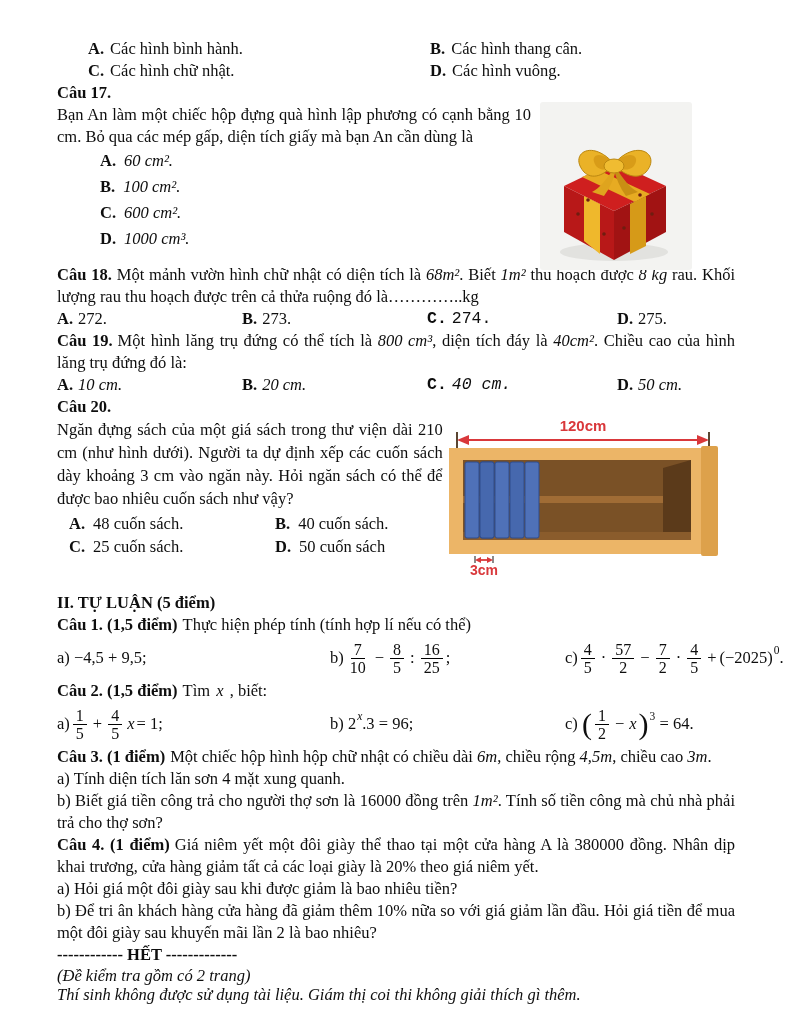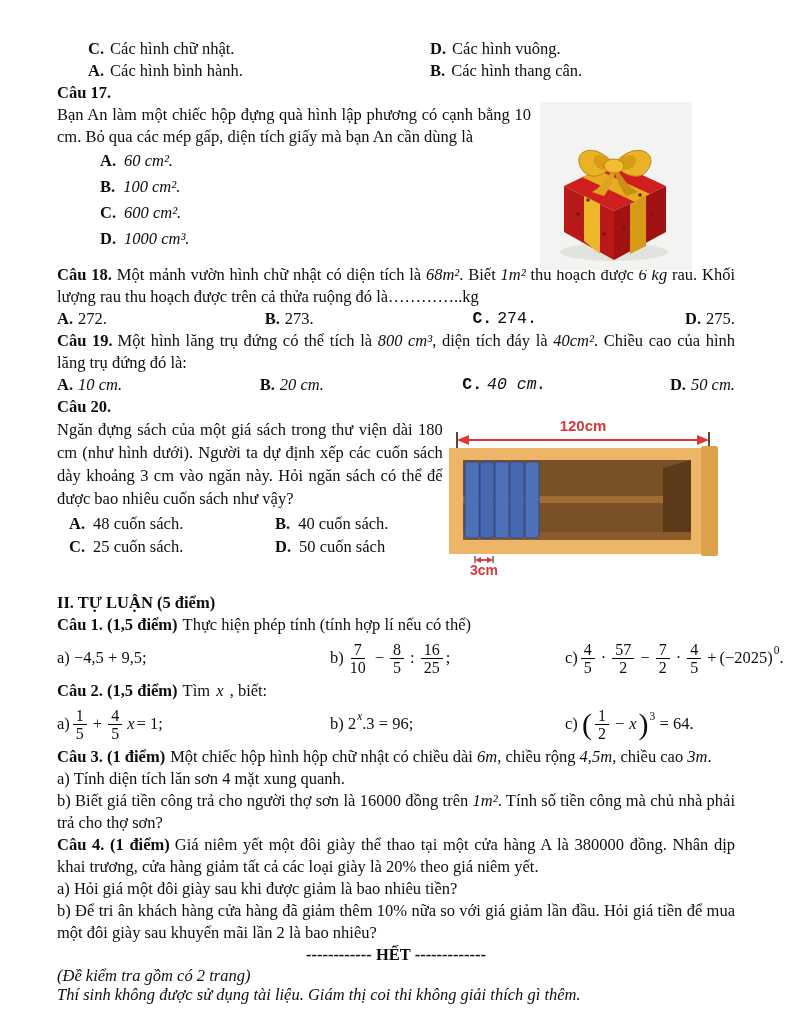--- a/index.html
+++ b/index.html
@@ -24,21 +24,21 @@
   .row2 .c1{width:342px;}
   .optpair b{font-weight:bold;margin-right:6px;}
   
   .q17wrap{position:relative;}
   .q17body{width:474px;margin:0;}
   .optstack{padding-left:43px;}
   .optstack .opt{height:26px;line-height:26px;}
   .optstack b{margin-right:8px;}
   .gift{position:absolute;left:483px;top:20px;}
   
-  .row4{display:flex;justify-content:space-between;}
+  .row4{display:flex;}
   .row4 .o1{width:185px;}
   .row4 .o2{width:185px;}
   .row4 .o3{width:190px;font-family:Liberation Mono, monospace;}
   .row4 b{margin-right:5px;}
   .mt12{margin-top:12px;}
   
   .q20flex{display:flex;}
   .q20left{width:388px;}
   .q20left .body{line-height:23px;margin:0;}
   .q20opts{margin-top:2px;}
@@ -55,36 +55,36 @@
   .m-c{left:508px;}
   .frac{display:inline-flex;flex-direction:column;align-items:center;line-height:17px;font-size:16px;margin:0 3px;vertical-align:middle;}
   .fn{border-bottom:1.3px solid #000;padding:0 3px;}
   .fd{padding:0 3px;}
   .op{margin:0 3px;}
   .mvar{font-style:italic;margin:0 2px;}
   .bigp{font-size:30px;line-height:1;font-weight:400;}
   .exp{font-size:11.5px;position:relative;top:-8px;margin-left:1px;}
   .expi{font-style:italic;}
   
-  .fhet{text-align:center;font-weight:bold;margin-top:0;}
+  .fhet{font-weight:bold;margin-top:0;}
   .fnote{text-align:left;font-style:italic;line-height:19px;}
   .fwarn{font-style:italic;line-height:20px;}
 </style>
 </head>
 <body>
 
 <div class="page">
 
   <div class="row2 optpair">
+    <div class="c1"><b>A.</b><span>Các hình bình hành.</span></div>
+    <div><b>B.</b><span>Các hình thang cân.</span></div>
+  </div>
+  <div class="row2 optpair">
     <div class="c1"><b>C.</b><span>Các hình chữ nhật.</span></div>
     <div><b>D.</b><span>Các hình vuông.</span></div>
-  </div>
-  <div class="row2 optpair">
-    <div class="c1"><b>A.</b><span>Các hình bình hành.</span></div>
-    <div><b>B.</b><span>Các hình thang cân.</span></div>
   </div>
 
   <div class="q17wrap">
     <div class="b">Câu 17.</div>
     <div class="q17body just">Bạn An làm một chiếc hộp đựng quà hình lập phương có cạnh bằng 10 cm. Bỏ qua các mép gấp, diện tích giấy mà bạn An cần dùng là</div>
     <div class="optstack">
       <div class="opt"><b>A.</b><span class="mi">60 cm².</span></div>
       <div class="opt"><b>B.</b><span class="mi">100 cm².</span></div>
       <div class="opt"><b>C.</b><span class="mi">600 cm².</span></div>
       <div class="opt"><b>D.</b><span class="mi">1000 cm³.</span></div>
@@ -109,21 +109,21 @@
       <path d="M74,62 C96,36 122,52 106,70 C98,78 84,74 74,62 Z" fill="#eab227" stroke="#bb8710" stroke-width="1"></path>
       <path d="M74,62 C62,48 48,52 56,64 C62,70 70,68 74,62 Z" fill="#d89c18"></path>
       <path d="M74,62 C86,48 102,52 94,64 C88,70 78,68 74,62 Z" fill="#d89c18"></path>
       <path d="M74,66 C66,78 60,86 52,90 L64,94 C70,86 74,76 76,68 Z" fill="#dfa41e"></path>
       <path d="M76,66 C84,78 90,86 98,90 L86,94 C80,86 76,76 74,68 Z" fill="#c98f14"></path>
       <ellipse cx="74" cy="64" rx="10" ry="7" fill="#f0bc31" stroke="#bb8710" stroke-width="1"></ellipse>
     </svg>
   </div>
 
   <div class="mt12">
-    <div class="just"><span class="qlab">Câu 18.</span><span>Một mảnh vườn hình chữ nhật có diện tích là </span><span class="mi">68m²</span><span>. Biết </span><span class="mi">1m²</span><span> thu hoạch được </span><span class="mi">6 kg</span><span> rau. Khối lượng rau thu hoạch được trên cả thửa ruộng đó là…………..kg</span></div>
+    <div class="just"><span class="qlab">Câu 18.</span><span>Một mảnh vườn hình chữ nhật có diện tích là </span><span class="mi">68m²</span><span>. Biết </span><span class="mi">1m²</span><span> thu hoạch được </span><span class="mi">8 kg</span><span> rau. Khối lượng rau thu hoạch được trên cả thửa ruộng đó là…………..kg</span></div>
     <div class="row4">
       <div class="o1"><b>A.</b><span>272.</span></div>
       <div class="o2"><b>B.</b><span>273.</span></div>
       <div class="o3"><b>C.</b><span>274.</span></div>
       <div><b>D.</b><span>275.</span></div>
     </div>
   </div>
 
   <div>
     <div class="just"><span class="qlab">Câu 19.</span><span>Một hình lăng trụ đứng có thể tích là </span><span class="mi">800 cm³</span><span>, diện tích đáy là </span><span class="mi">40cm²</span><span>. Chiều cao của hình lăng trụ đứng đó là:</span></div>
@@ -132,21 +132,21 @@
       <div class="o2"><b>B.</b><span class="mi">20 cm.</span></div>
       <div class="o3"><b>C.</b><span class="mi">40 cm.</span></div>
       <div><b>D.</b><span class="mi">50 cm.</span></div>
     </div>
   </div>
 
   <div>
     <div class="b">Câu 20.</div>
     <div class="q20flex">
       <div class="q20left">
-        <div class="body just">Ngăn đựng sách của một giá sách trong thư viện dài 180 cm (như hình dưới). Người ta dự định xếp các cuốn sách dày khoảng 3 cm vào ngăn này. Hỏi ngăn sách có thể để được bao nhiêu cuốn sách như vậy?</div>
+        <div class="body just">Ngăn đựng sách của một giá sách trong thư viện dài 210 cm (như hình dưới). Người ta dự định xếp các cuốn sách dày khoảng 3 cm vào ngăn này. Hỏi ngăn sách có thể để được bao nhiêu cuốn sách như vậy?</div>
         <div class="q20opts">
           <div class="row">
             <div class="c1"><b>A.</b><span>48 cuốn sách.</span></div>
             <div><b>B.</b><span>40 cuốn sách.</span></div>
           </div>
           <div class="row">
             <div class="c1"><b>C.</b><span>25 cuốn sách.</span></div>
             <div><b>D.</b><span>50 cuốn sách</span></div>
           </div>
         </div>

